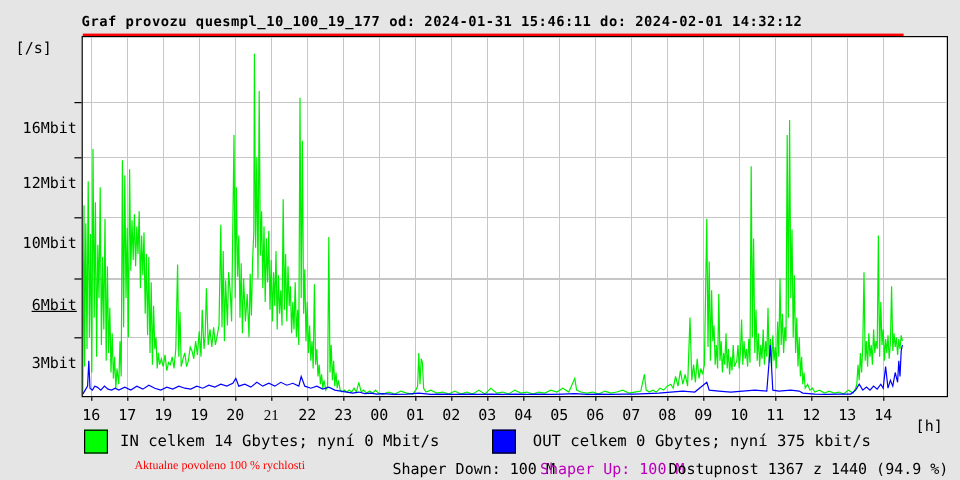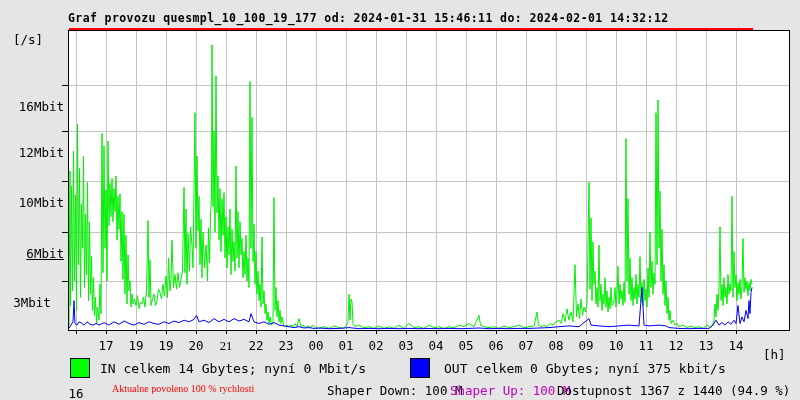--- a/index.html
+++ b/index.html
@@ -79,25 +79,25 @@
 
   <div id="yaxis">
       <div class="abs ylabel" style="top: 77px;">16Mbit</div>
       <div class="abs ytick" style="top: 85px;"></div>
       <div class="abs ylabel" style="top: 123px;">12Mbit</div>
       <div class="abs ytick" style="top: 131px;"></div>
       <div class="abs ylabel" style="top: 173px;">10Mbit</div>
       <div class="abs ytick" style="top: 181px;"></div>
       <div class="abs ylabel" style="top: 224px; text-decoration: underline;">6Mbit</div>
       <div class="abs ytick" style="top: 232px;"></div>
-      <div class="abs ylabel" style="top: 273px; text-align: center;">3Mbit</div>
+      <div class="abs ylabel" style="top: 273px;">3Mbit</div>
       <div class="abs ytick" style="top: 281px;"></div>
     </div>
   <div id="xaxis">
-      <div class="abs xlabel" style="left: 65px; margin-top: 48px;">16</div>
+      <div class="abs xlabel" style="left: 65px;">16</div>
       <div class="abs xtick" style="left: 76px;"></div>
       <div class="abs xlabel" style="left: 95px;">17</div>
       <div class="abs xtick" style="left: 106px;"></div>
       <div class="abs xlabel" style="left: 125px;">19</div>
       <div class="abs xtick" style="left: 136px;"></div>
       <div class="abs xlabel" style="left: 155px;">19</div>
       <div class="abs xtick" style="left: 166px;"></div>
       <div class="abs xlabel" style="left: 185px;">20</div>
       <div class="abs xtick" style="left: 196px;"></div>
       <div class="abs xlabel" style="left: 215px; font-family: Liberation Serif, serif;">21</div>

